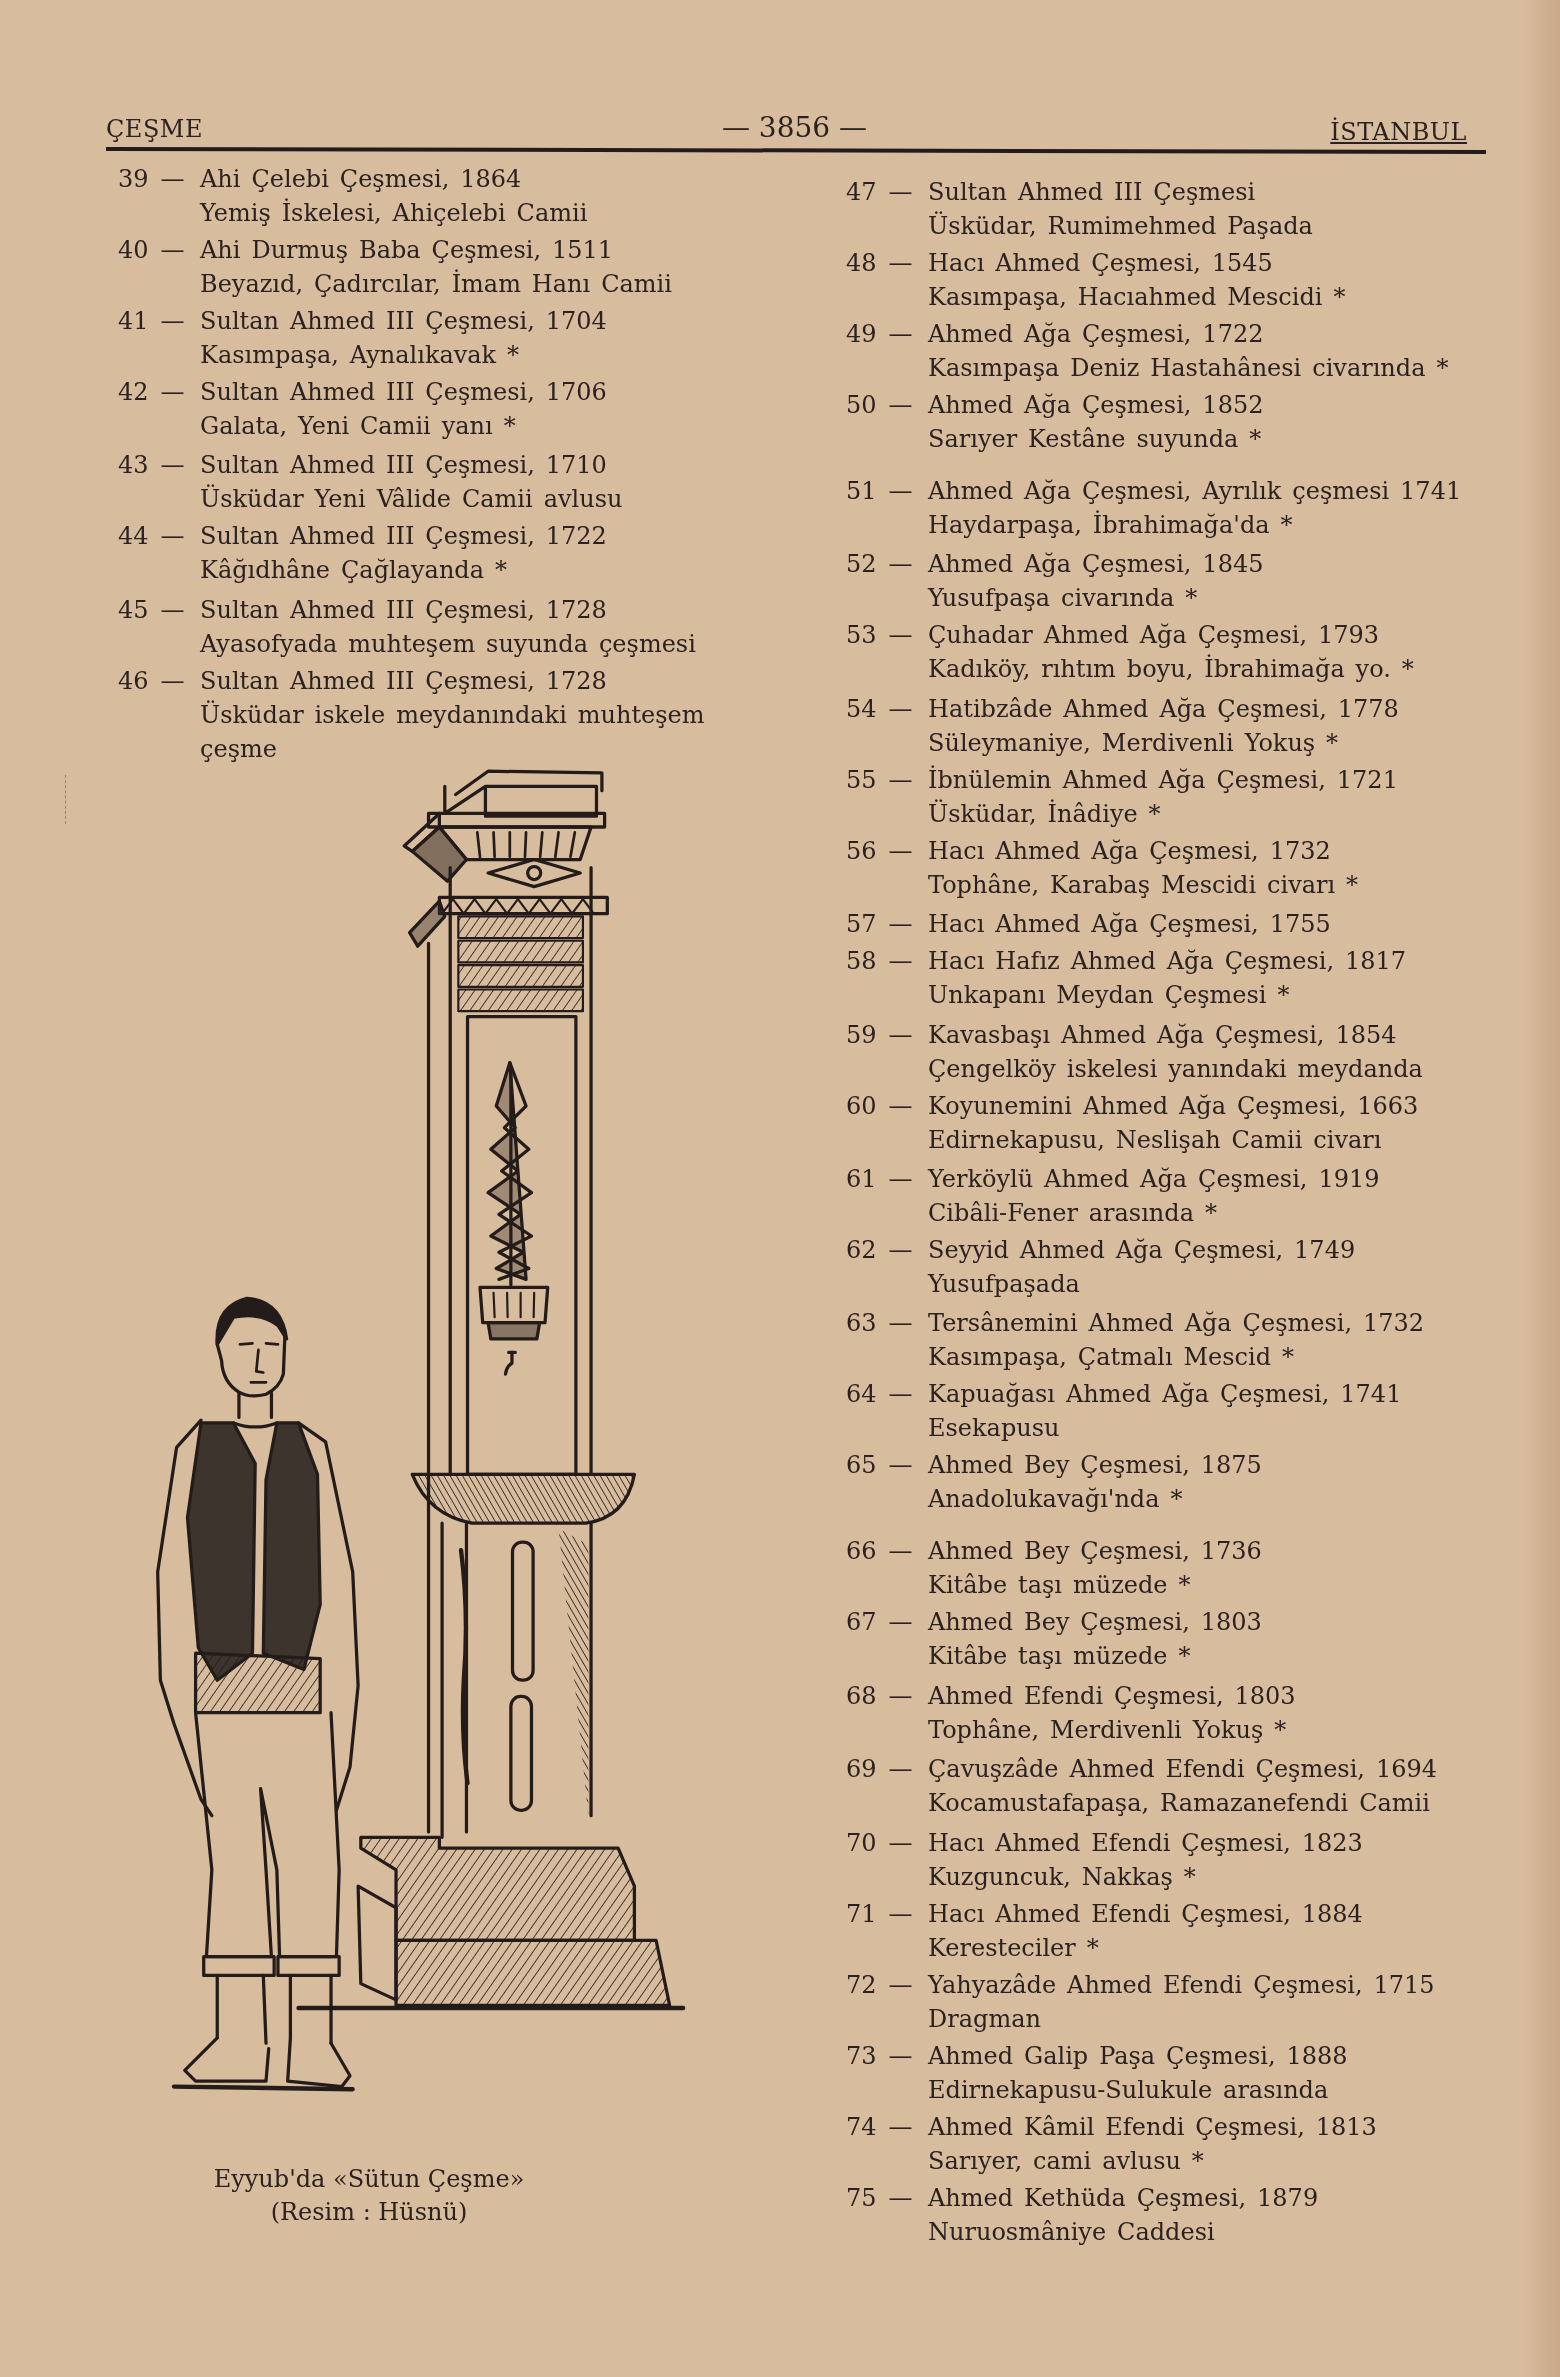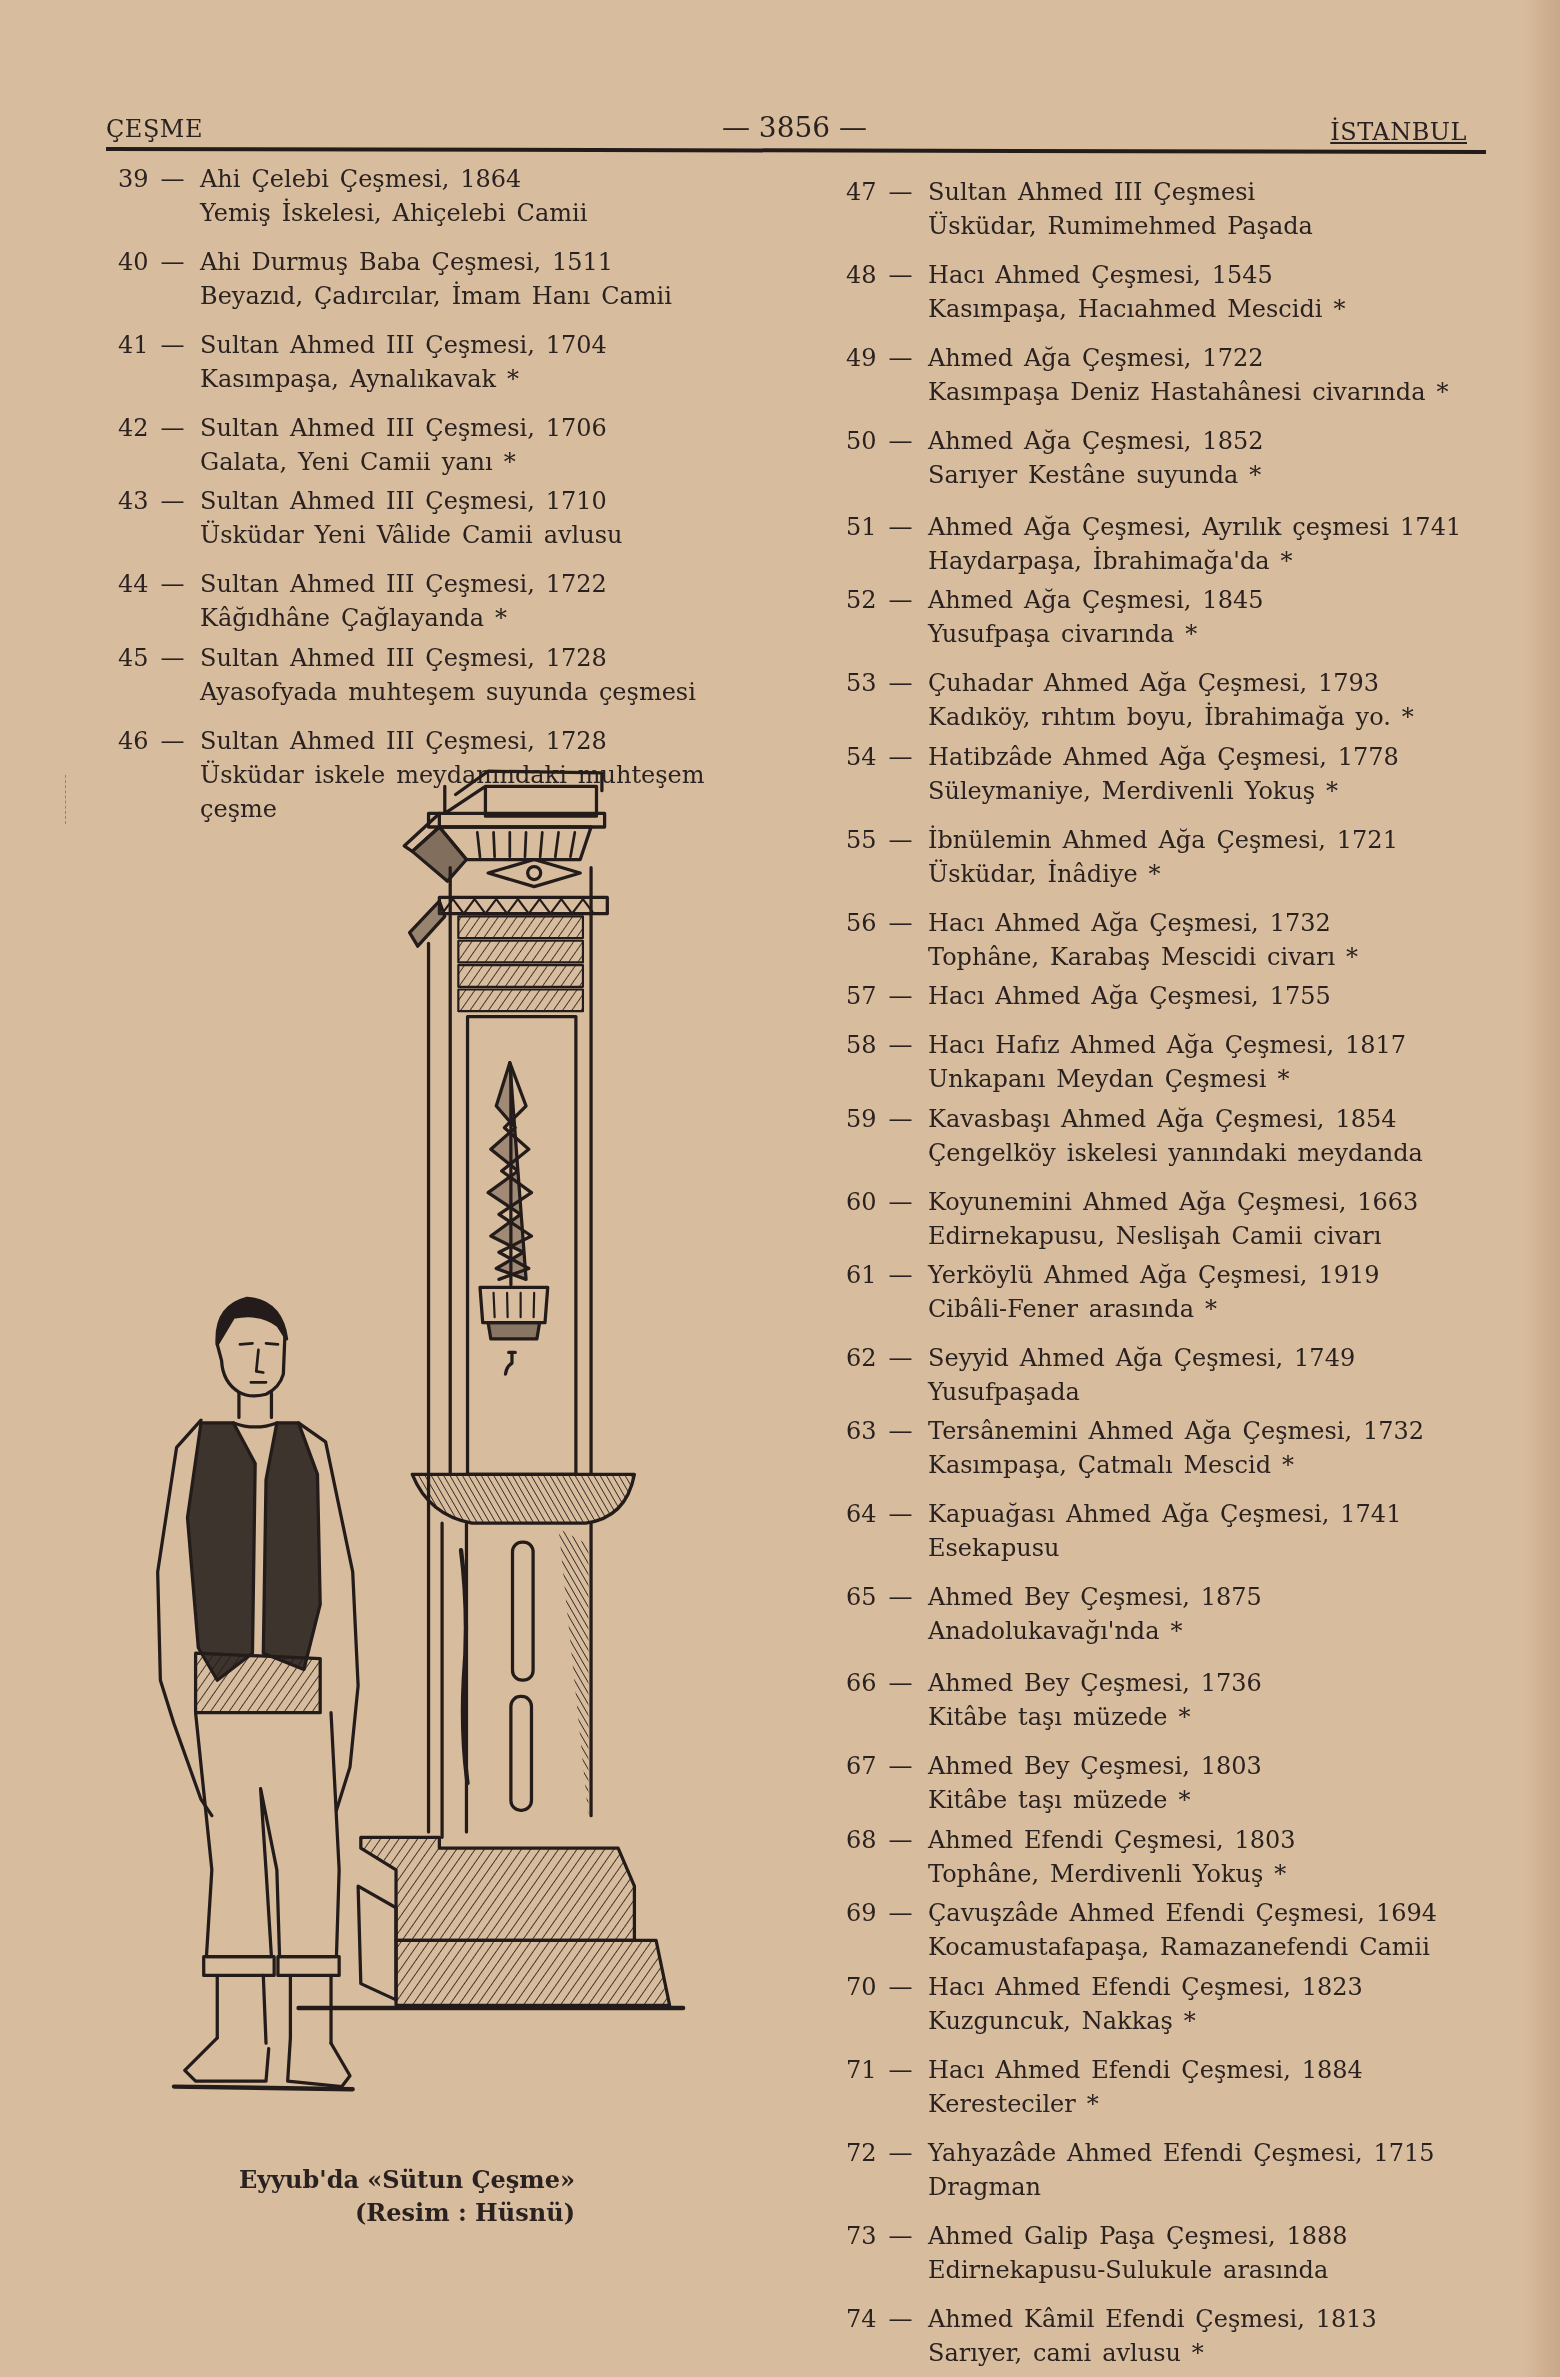--- a/index.html
+++ b/index.html
@@ -28,30 +28,30 @@
   .col-left  { left: 118px;  top: 162px; width: 650px; }
   .col-right { left: 846px; top: 175px; width: 678px; }
   .entry { position: relative; padding-left: 82px; margin-bottom: 0; }
   .entry .num {
     position: absolute; left: 0; top: 0; width: 33px; text-align: left;
   }
   .entry .dash {
     position: absolute; left: 38px; top: 0; width: 33px; text-align: center;
   }
   .entry .line { display: block; white-space: nowrap; word-spacing: 3.3px; }
-  .gap-s { margin-top: 15px; }
+  .gap-s { margin-top: 3px; }
   .gap-m { margin-top: 5.4px; }
   .gap-l { margin-top: 18px; }
 
   .illustration {
     position: absolute; left: 136px; top: 759px; width: 623px; height: 1382px;
   }
   .caption {
-    position: absolute; left: 163px; top: 2163px; width: 412px; text-align: right;
-    font-weight: bold; font-size: 24px; line-height: 33px;
+    position: absolute; left: 163px; top: 2163px; width: 412px; text-align: center;
+    font-weight: normal; font-size: 24px; line-height: 33px;
   }
   .margin-mark {
     position: absolute; left: 65px; top: 775px; width: 6.5px; height: 49px;
     border-left: 1.6px dashed #6b5a4e; opacity: 0.6;
   }
 </style>
 </head>
 <body>
 
 <div class="page-edge-right"></div>

